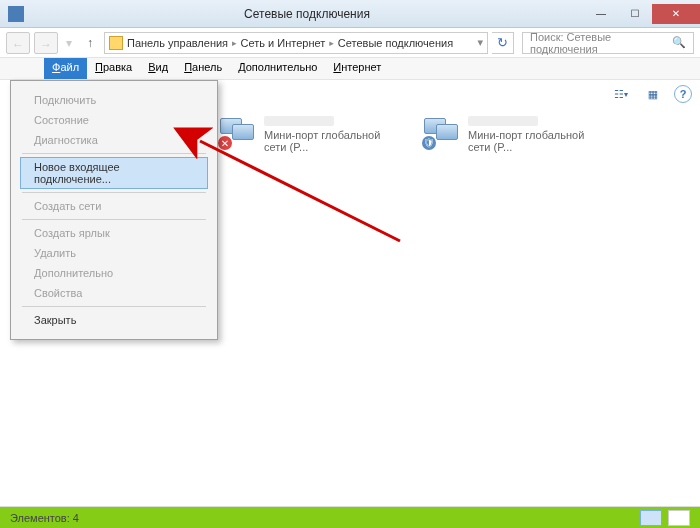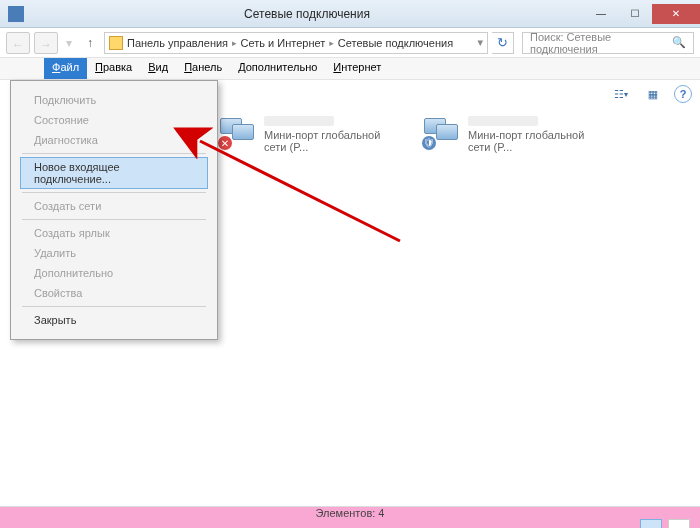--- a/index.html
+++ b/index.html
@@ -55,21 +55,21 @@
   .dropdown { position: absolute; top: 80px; left: 10px; width: 208px; background: #f4f4f4; border: 1px solid #a0a0a0; box-shadow: 3px 3px 6px rgba(0,0,0,0.25); font-size: 11px; padding:9px;}
   .dropdown .ditem { padding: 4px 14px; color: #333; cursor: default; }
   .dropdown .ditem.disabled { color: #a0a0a0; }
   .dropdown .ditem.highlight { background: #cde3f8; border:1px solid #7ab0e0; padding:3px 13px; }
   .dropdown .divider { height:1px; background:#d0d0d0; margin:3px 2px; }
 
   
   .arrow-svg { position:absolute; top:86px; left:150px; pointer-events:none; }
 
   
-  .statusbar { position:absolute; bottom:0; left:0; right:0; height:22px; border-top:1px solid #dcdcdc; display:flex; align-items:center; padding:0 10px; font-size:11px; color:#444; background:#f9a8d4;flex-direction:column;}
+  .statusbar { position:absolute; bottom:0; left:0; right:0; height:22px; border-top:1px solid #dcdcdc; display:flex; align-items:center; padding:0 10px; font-size:11px; color:#444; background:#84cc16;}
   .statusbar .right { margin-left:auto; display:flex; gap:6px;}
   .statusbar .sb-btn { width:22px; height:16px; border:1px solid #ccc; background:#fff;}
   .statusbar .sb-btn.active { background:#cde3f8; border-color:#7ab0e0;}
 </style>
 </head>
 <body>
 
 <div class="titlebar">
   <div class="icon"></div>
   <div class="title">Сетевые подключения</div>

